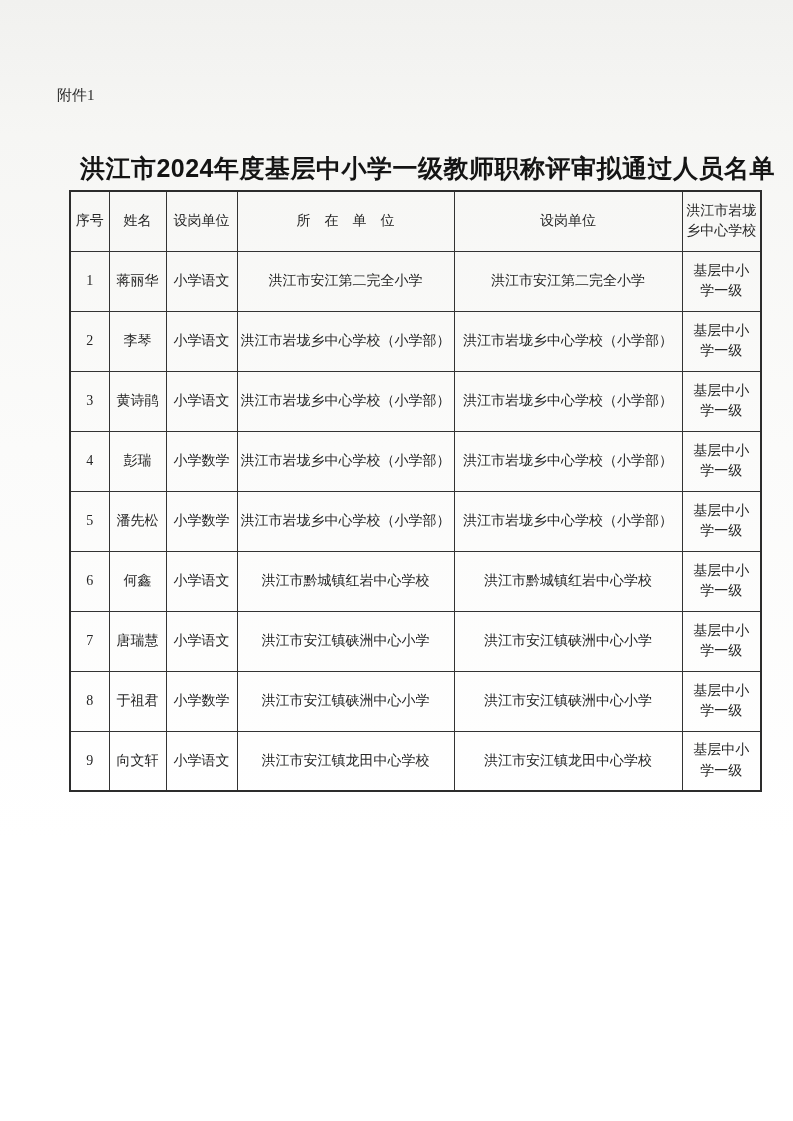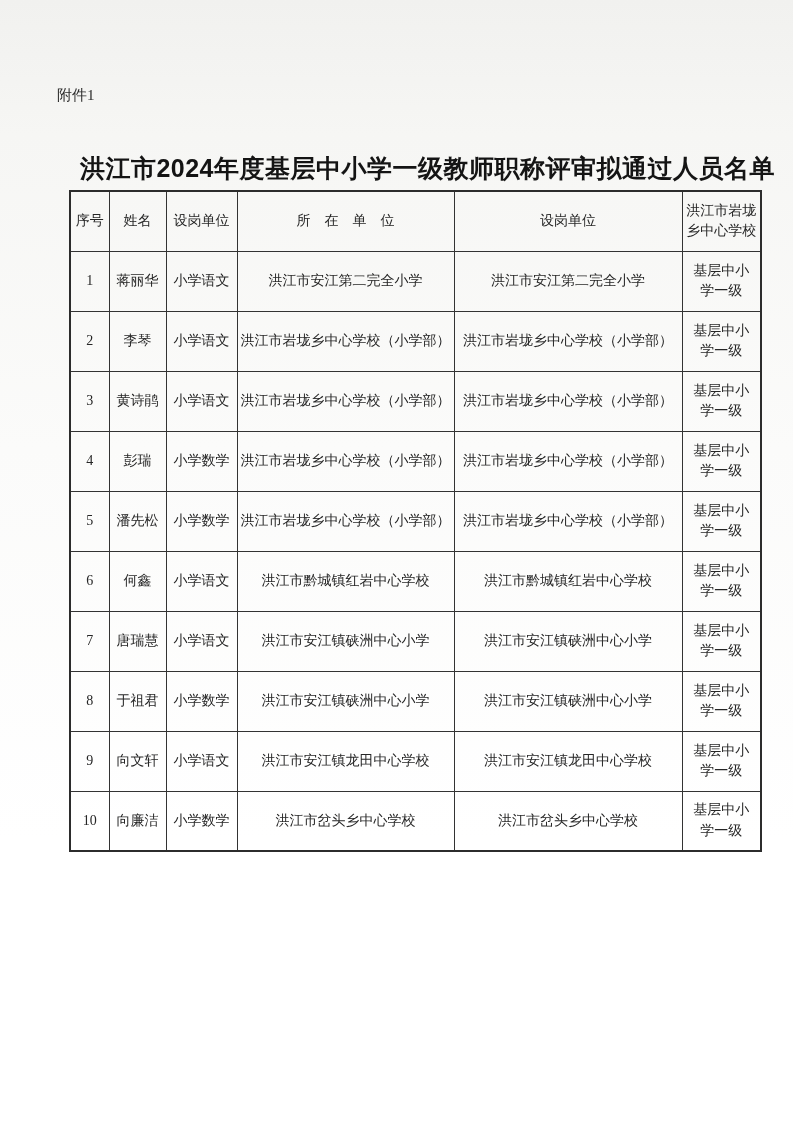--- a/index.html
+++ b/index.html
@@ -153,24 +153,16 @@
           <td class="cell-title">基层中小学一级</td>
         </tr>
         <tr>
           <td class="cell-no">9</td>
           <td class="cell-name">向文轩</td>
           <td class="cell-subject">小学语文</td>
           <td class="cell-work_unit">洪江市安江镇龙田中心学校</td>
           <td class="cell-post_unit">洪江市安江镇龙田中心学校</td>
           <td class="cell-title">基层中小学一级</td>
         </tr>
-        <tr>
-          <td class="cell-no">10</td>
-          <td class="cell-name">向廉洁</td>
-          <td class="cell-subject">小学数学</td>
-          <td class="cell-work_unit">洪江市岔头乡中心学校</td>
-          <td class="cell-post_unit">洪江市岔头乡中心学校</td>
-          <td class="cell-title">基层中小学一级</td>
-        </tr>
       </tbody>
   </table>
 
 </div>
 
 </body></html>

